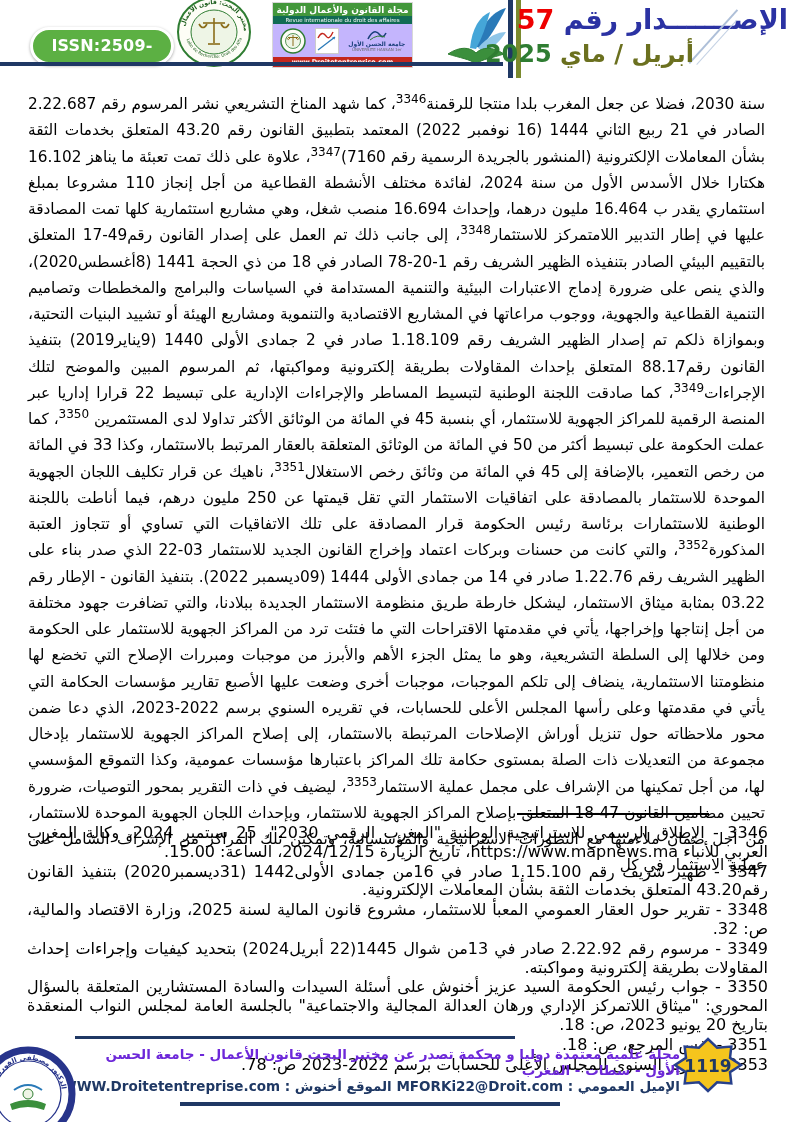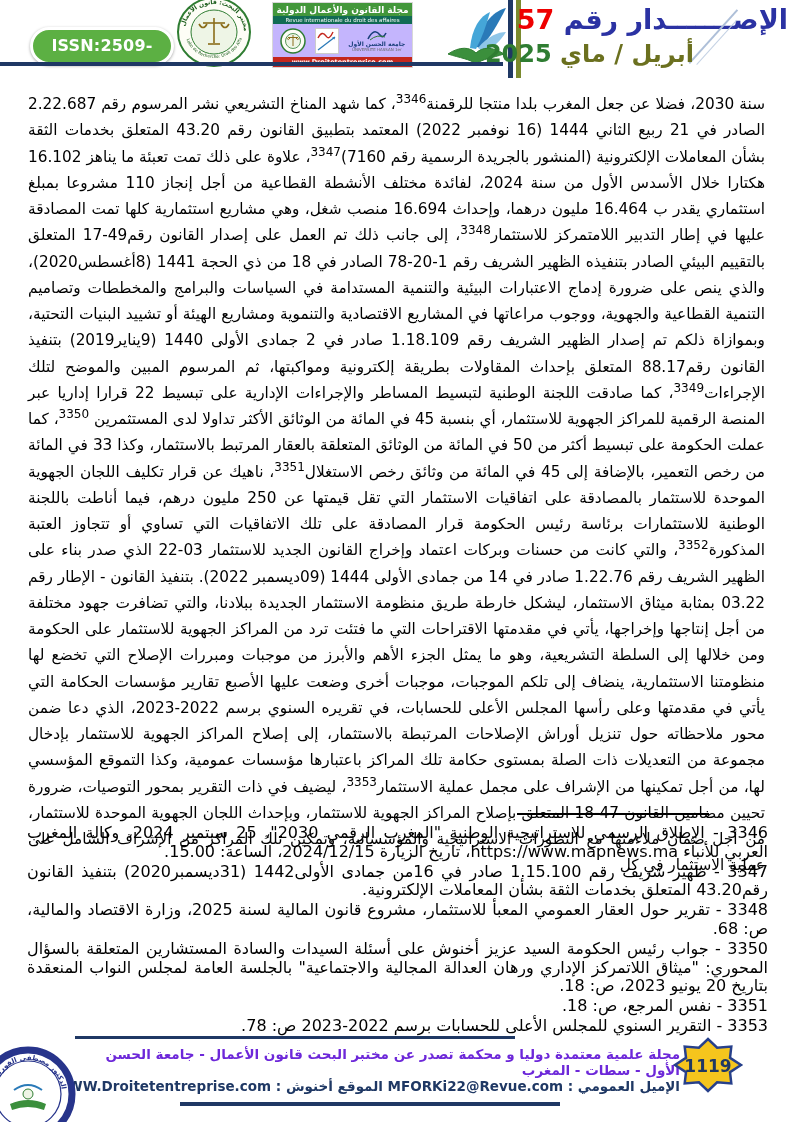--- a/index.html
+++ b/index.html
@@ -158,33 +158,34 @@
     </div>
   </div>
 
   <div class="article-body">سنة 2030، فضلا عن جعل المغرب بلدا منتجا للرقمنة<sup class="fnref">3346</sup>، كما شهد المناخ التشريعي نشر المرسوم رقم 2.22.687 الصادر في 21 ربيع الثاني 1444 (16 نوفمبر 2022) المعتمد بتطبيق القانون رقم 43.20 المتعلق بخدمات الثقة بشأن المعاملات الإلكترونية (المنشور بالجريدة الرسمية رقم 7160)<sup class="fnref">3347</sup>، علاوة على ذلك تمت تعبئة ما يناهز 16.102 هكتارا خلال الأسدس الأول من سنة 2024، لفائدة مختلف الأنشطة القطاعية من أجل إنجاز 110 مشروعا بمبلغ استثماري يقدر ب 16.464 مليون درهما، وإحداث 16.694 منصب شغل، وهي مشاريع استثمارية كلها تمت المصادقة عليها في إطار التدبير اللامتمركز للاستثمار<sup class="fnref">3348</sup>، إلى جانب ذلك تم العمل على إصدار القانون رقم49-17 المتعلق بالتقييم البيئي الصادر بتنفيذه الظهير الشريف رقم 1-20-78 الصادر في 18 من ذي الحجة 1441 (8أغسطس2020)، والذي ينص على ضرورة إدماج الاعتبارات البيئية والتنمية المستدامة في السياسات والبرامج والمخططات وتصاميم التنمية القطاعية والجهوية، ووجوب مراعاتها في المشاريع الاقتصادية والتنموية ومشاريع الهيئة أو تشييد البنيات التحتية، وبموازاة ذلكم تم إصدار الظهير الشريف رقم 1.18.109 صادر في 2 جمادى الأولى 1440 (9يناير2019) بتنفيذ القانون رقم88.17 المتعلق بإحداث المقاولات بطريقة إلكترونية ومواكبتها، ثم المرسوم المبين والموضح لتلك الإجراءات<sup class="fnref">3349</sup>، كما صادقت اللجنة الوطنية لتبسيط المساطر والإجراءات الإدارية على تبسيط 22 قرارا إداريا عبر المنصة الرقمية للمراكز الجهوية للاستثمار، أي بنسبة 45 في المائة من الوثائق الأكثر تداولا لدى المستثمرين <sup class="fnref">3350</sup>، كما عملت الحكومة على تبسيط أكثر من 50 في المائة من الوثائق المتعلقة بالعقار المرتبط بالاستثمار، وكذا 33 في المائة من رخص التعمير، بالإضافة إلى 45 في المائة من وثائق رخص الاستغلال<sup class="fnref">3351</sup>، ناهيك عن قرار تكليف اللجان الجهوية الموحدة للاستثمار بالمصادقة على اتفاقيات الاستثمار التي تقل قيمتها عن 250 مليون درهم، فيما أناطت باللجنة الوطنية للاستثمارات برئاسة رئيس الحكومة قرار المصادقة على تلك الاتفاقيات التي تساوي أو تتجاوز العتبة المذكورة<sup class="fnref">3352</sup>، والتي كانت من حسنات وبركات اعتماد وإخراج القانون الجديد للاستثمار 03-22 الذي صدر بناء على الظهير الشريف رقم 1.22.76 صادر في 14 من جمادى الأولى 1444 (09ديسمبر 2022). بتنفيذ القانون - الإطار رقم 03.22 بمثابة ميثاق الاستثمار، ليشكل خارطة طريق منظومة الاستثمار الجديدة ببلادنا، والتي تضافرت جهود مختلفة من أجل إنتاجها وإخراجها، يأتي في مقدمتها الاقتراحات التي ما فتئت ترد من المراكز الجهوية للاستثمار على الحكومة ومن خلالها إلى السلطة التشريعية، وهو ما يمثل الجزء الأهم والأبرز من موجبات ومبررات الإصلاح التي تخضع لها منظومتنا الاستثمارية، ينضاف إلى تلكم الموجبات، موجبات أخرى وضعت عليها الأصبع تقارير مؤسسات الحكامة التي يأتي في مقدمتها وعلى رأسها المجلس الأعلى للحسابات، في تقريره السنوي برسم 2022-2023، الذي دعا ضمن محور ملاحظاته حول تنزيل أوراش الإصلاحات المرتبطة بالاستثمار، إلى إصلاح المراكز الجهوية للاستثمار بإدخال مجموعة من التعديلات ذات الصلة بمستوى حكامة تلك المراكز باعتبارها مؤسسات عمومية، وكذا التموقع المؤسسي لها، من أجل تمكينها من الإشراف على مجمل عملية الاستثمار<sup class="fnref">3353</sup>، ليضيف في ذات التقرير بمحور التوصيات، ضرورة تحيين مضامين القانون 47-18 المتعلق بإصلاح المراكز الجهوية للاستثمار، وبإحداث اللجان الجهوية الموحدة للاستثمار، من أجل ضمان ملاءمتها مع التطورات الاستراتيجية والمؤسساتية، وتمكين تلك المراكز من الإشراف الشامل على عملية الاستثمار في كل</div>
 
   <div class="fn-sep"></div>
 
   <div class="footnotes">
       <div class="fn">3346 - الإطلاق الرسمي للاستراتيجية الوطنية "المغرب الرقمي 2030"، 25 سبتمبر 2024، وكالة المغرب العربي للأنباء https://www.mapnews.ma، تاريخ الزيارة 2024/12/15، الساعة: 15.00.</div>
       <div class="fn">3347 - ظهير شريف رقم 1.15.100 صادر في 16من جمادى الأولى1442 (31ديسمبر2020) بتنفيذ القانون رقم43.20 المتعلق بخدمات الثقة بشأن المعاملات الإلكترونية.</div>
-      <div class="fn">3348 - تقرير حول العقار العمومي المعبأ للاستثمار، مشروع قانون المالية لسنة 2025، وزارة الاقتصاد والمالية، ص: 68.</div>
+      <div class="fn">3348 - تقرير حول العقار العمومي المعبأ للاستثمار، مشروع قانون المالية لسنة 2025، وزارة الاقتصاد والمالية، ص: 32.</div>
+      <div class="fn">3349 - مرسوم رقم 2.22.92 صادر في 13من شوال 1445(22 أبريل2024) بتحديد كيفيات وإجراءات إحداث المقاولات بطريقة إلكترونية ومواكبته.</div>
       <div class="fn">3350 - جواب رئيس الحكومة السيد عزيز أخنوش على أسئلة السيدات والسادة المستشارين المتعلقة بالسؤال المحوري: "ميثاق اللاتمركز الإداري ورهان العدالة المجالية والاجتماعية" بالجلسة العامة لمجلس النواب المنعقدة بتاريخ 20 يونيو 2023، ص: 18.</div>
       <div class="fn">3351 - نفس المرجع، ص: 18.</div>
       <div class="fn">3353 - التقرير السنوي للمجلس الأعلى للحسابات برسم 2022-2023 ص: 78.</div>
     </div>
 
   <div class="footer-divider-top"></div>
 
   <div class="footer-affiliation">مجلة علمية معتمدة  دوليا و محكمة تصدر عن مختبر البحث قانون الأعمال - جامعة الحسن الأول - سطات - المغرب</div>
 
   <div class="footer-contacts">
     <span>الإميل العمومي :</span>
-    <span>MFORKi22@Revue.com</span>
+    <span>MFORKi22@Droit.com</span>
     <span> </span>
     <span>الموقع أخنوش :</span>
     <span>WWW.Droitetentreprise.com</span>
   </div>
 
   <div class="footer-divider-bottom"></div>
 
   <svg class="page-badge" viewBox="0 0 72 58">
     <polygon points="69,29 58,36.2 59.3,47.4 45.1,46.3 36,55 26.9,46.3 12.7,47.4 14,36.2 3,29 14,21.8 12.7,10.6 26.9,11.7 36,3 45.1,11.7 59.3,10.6 58,21.8" fill="#f5c51d" stroke="#27408b" stroke-width="2.5"></polygon>
     <text x="36" y="35.5" text-anchor="middle" font-size="17" font-weight="bold" fill="#1f3864">1119</text>

